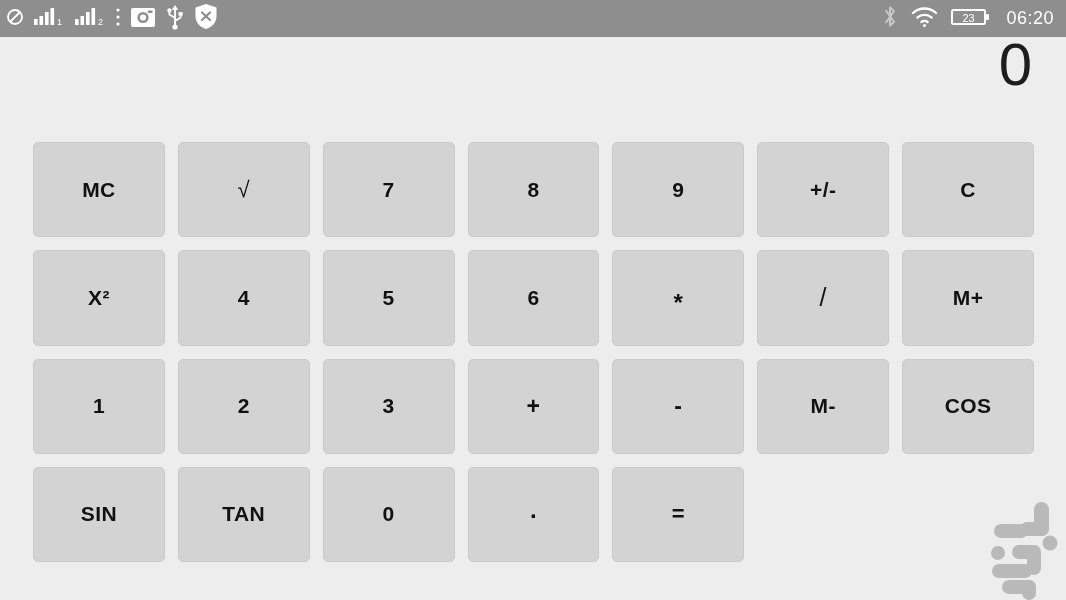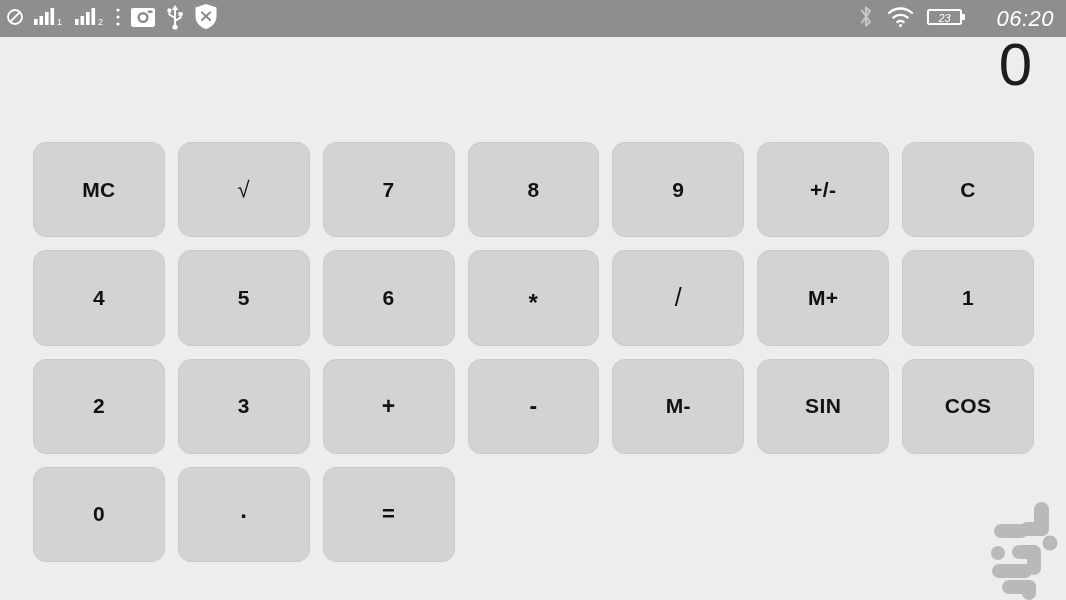--- a/index.html
+++ b/index.html
@@ -33,29 +33,29 @@
     justify-content: space-between;
     box-sizing: border-box;
     padding: 0 12px 0 6px;
   }
   .status-left, .status-right {
     display: flex;
     align-items: center;
     height: 37px;
   }
   .status-left > * { margin-right: 9px; }
-  .status-right > * { margin-left: 13px; font-style: italic; }
+  .status-right > * { margin-left: 13px; }
   .sicon { display: block; }
   .clock {
     color: #ffffff;
-    font-size: 22px;
+    font-size: 18px;
     letter-spacing: 0.5px;
     line-height: 37px;
     font-family: "Liberation Sans", sans-serif;
-    margin-left: 29px;
+    margin-left: 15px;
   }
 
   
   #display {
     position: absolute;
     left: 0;
     top: 37px;
     width: 1066px;
     height: 68px;
     box-sizing: border-box;
@@ -83,21 +83,21 @@
     height: 420px;
     display: grid;
     grid-template-columns: repeat(7, 1fr);
     grid-template-rows: repeat(4, 1fr);
     column-gap: 13px;
     row-gap: 13px;
   }
   .key {
     background: #d3d3d3;
     border: 1px solid #cacaca;
-    border-radius: 13px;
+    border-radius: 5px;
     box-sizing: border-box;
     display: flex;
     align-items: center;
     justify-content: center;
     color: #111111;
     font-family: "Liberation Sans", sans-serif;
     font-size: 21px;
     font-weight: bold;
     letter-spacing: 0.4px;
     user-select: none;
@@ -251,20 +251,23 @@
     <div class="key">
       <span class="lbl">9</span>
     </div>
     <div class="key">
       <span class="lbl">+/-</span>
     </div>
     <div class="key">
       <span class="lbl">C</span>
     </div>
 
+    <div class="key sq">
+      <span class="lbl">X²</span>
+    </div>
     <div class="key">
       <span class="lbl">4</span>
     </div>
     <div class="key">
       <span class="lbl">5</span>
     </div>
     <div class="key">
       <span class="lbl">6</span>
     </div>
     <div class="key star">
@@ -290,24 +293,27 @@
       <span class="lbl">+</span>
     </div>
     <div class="key minus">
       <span class="lbl">-</span>
     </div>
 
     <div class="key">
       <span class="lbl">M-</span>
     </div>
     <div class="key">
+      <span class="lbl">COS</span>
+    </div>
+    <div class="key">
       <span class="lbl">SIN</span>
     </div>
     <div class="key">
-      <span class="lbl">COS</span>
+      <span class="lbl">TAN</span>
     </div>
     <div class="key">
       <span class="lbl">0</span>
     </div>
     <div class="key dot">
       <span class="lbl">.</span>
     </div>
     <div class="key eq">
       <span class="lbl">=</span>
     </div>

